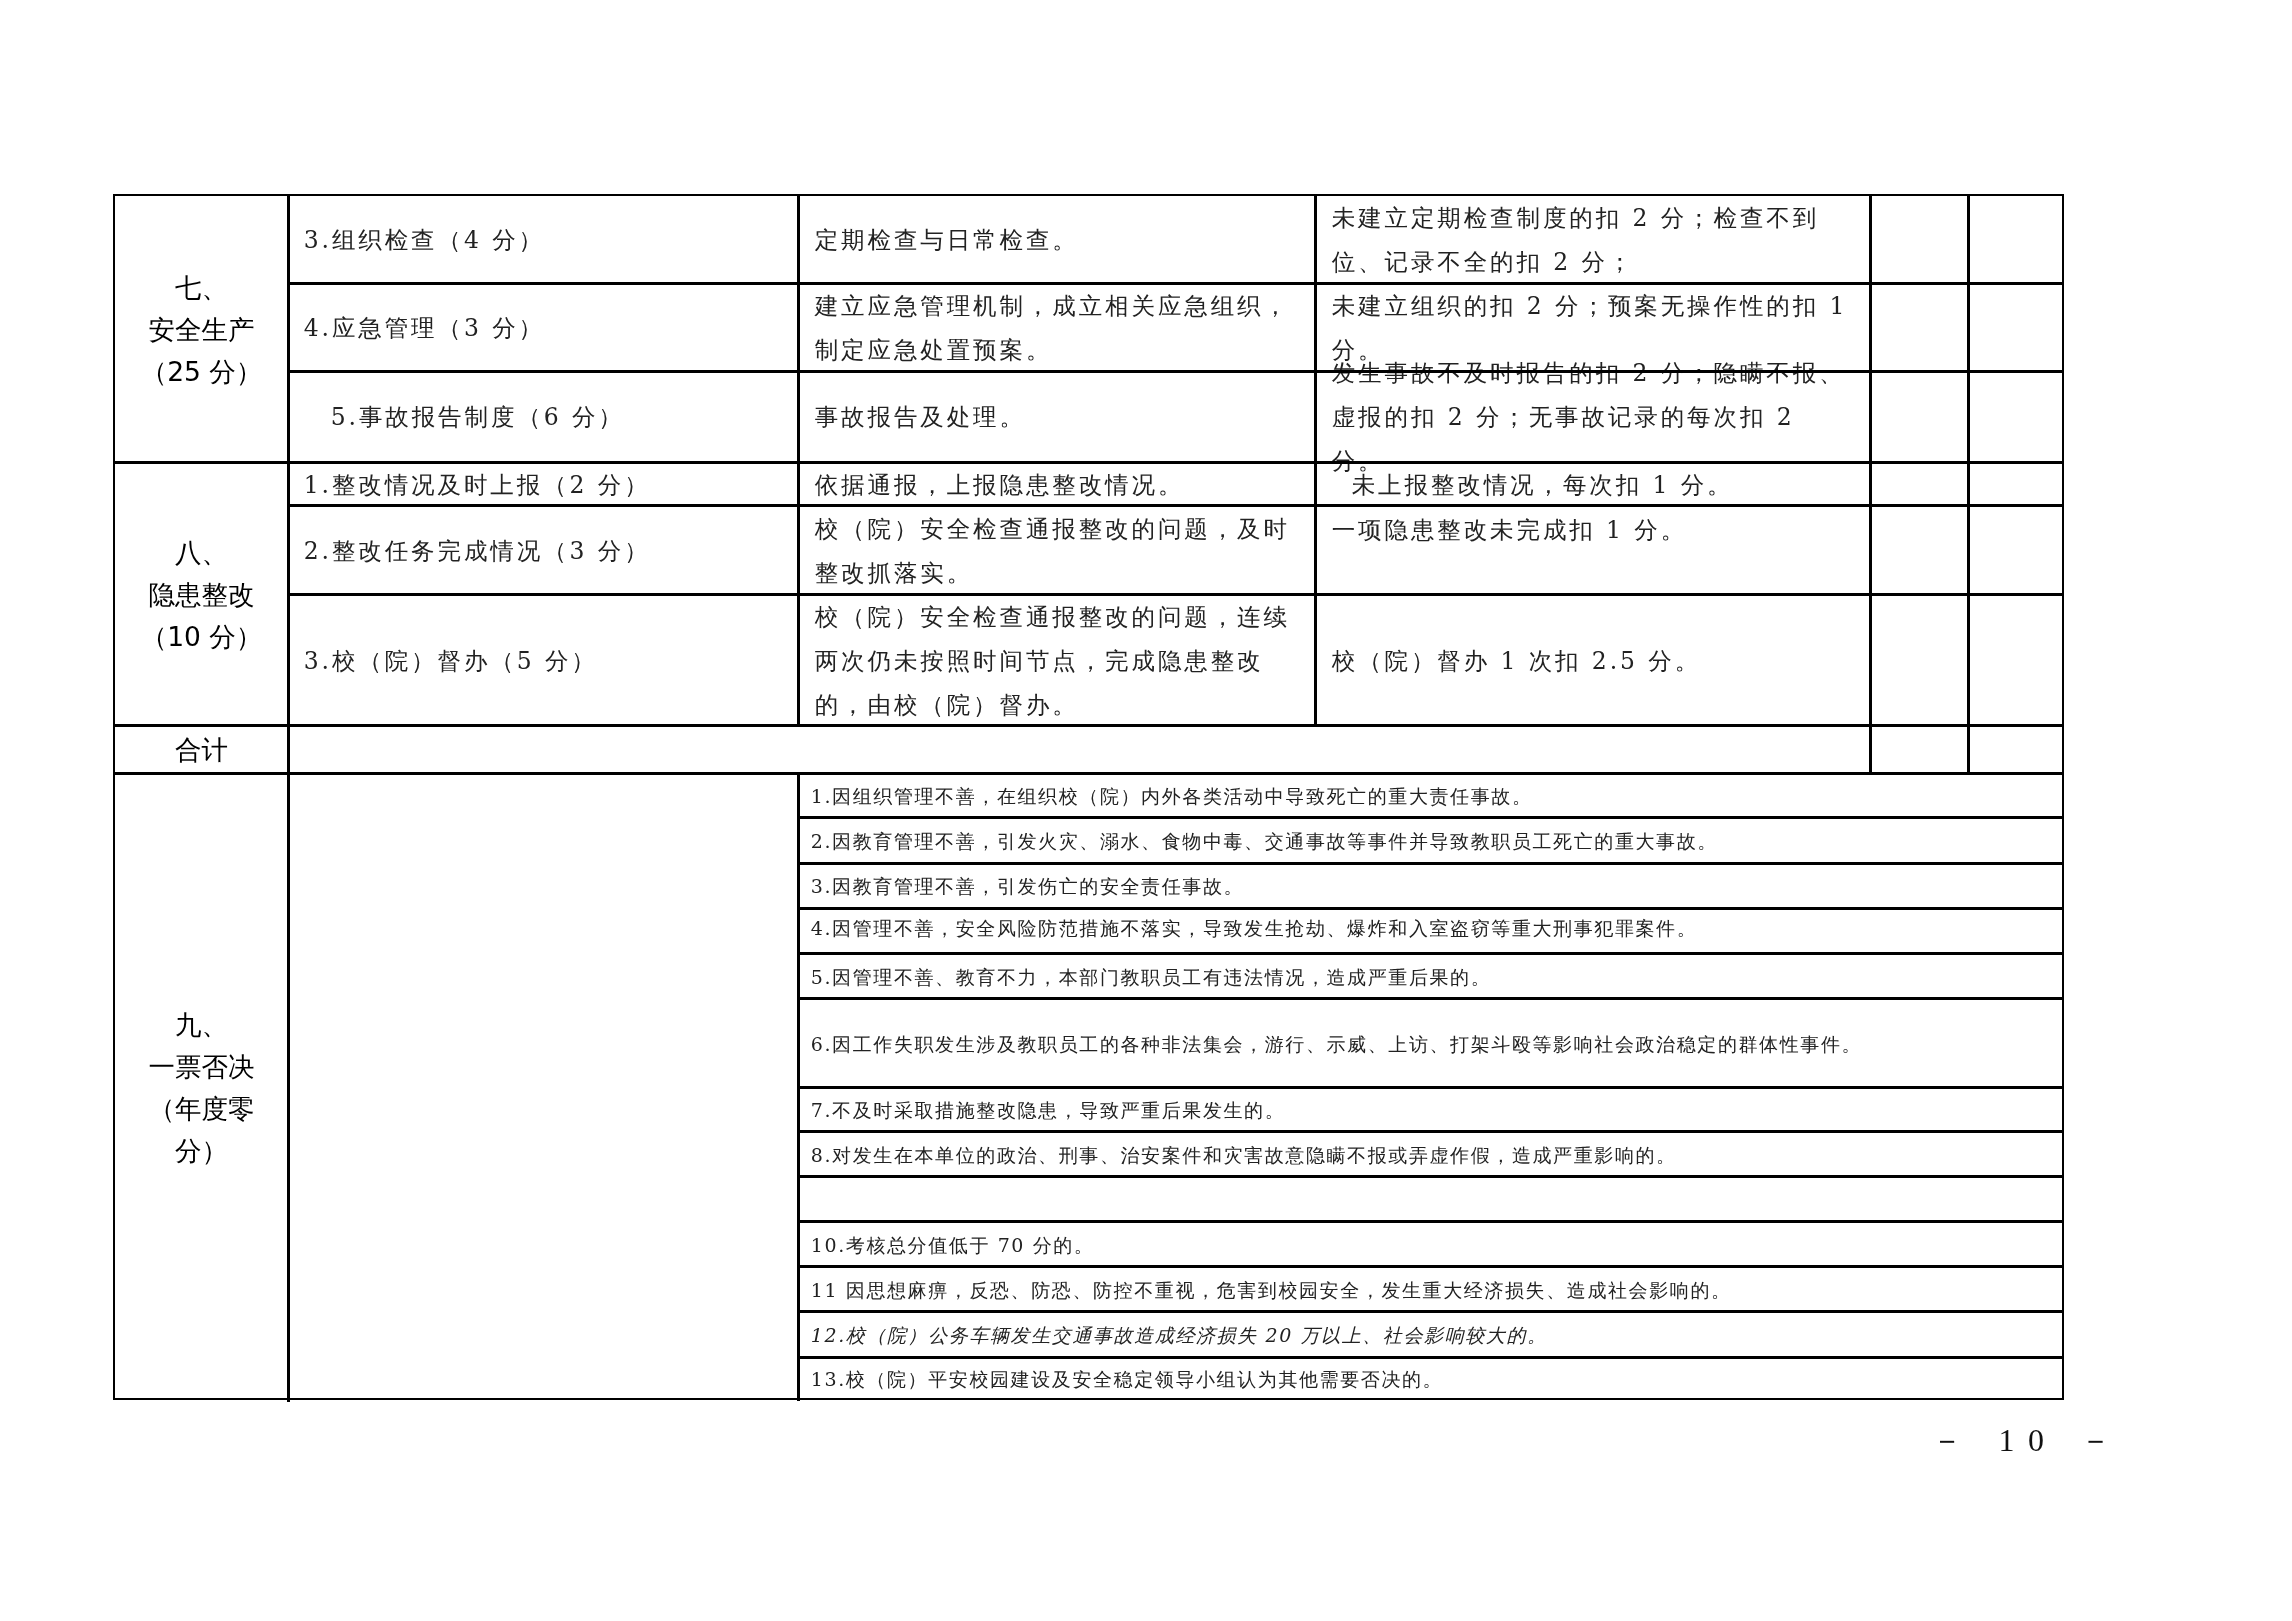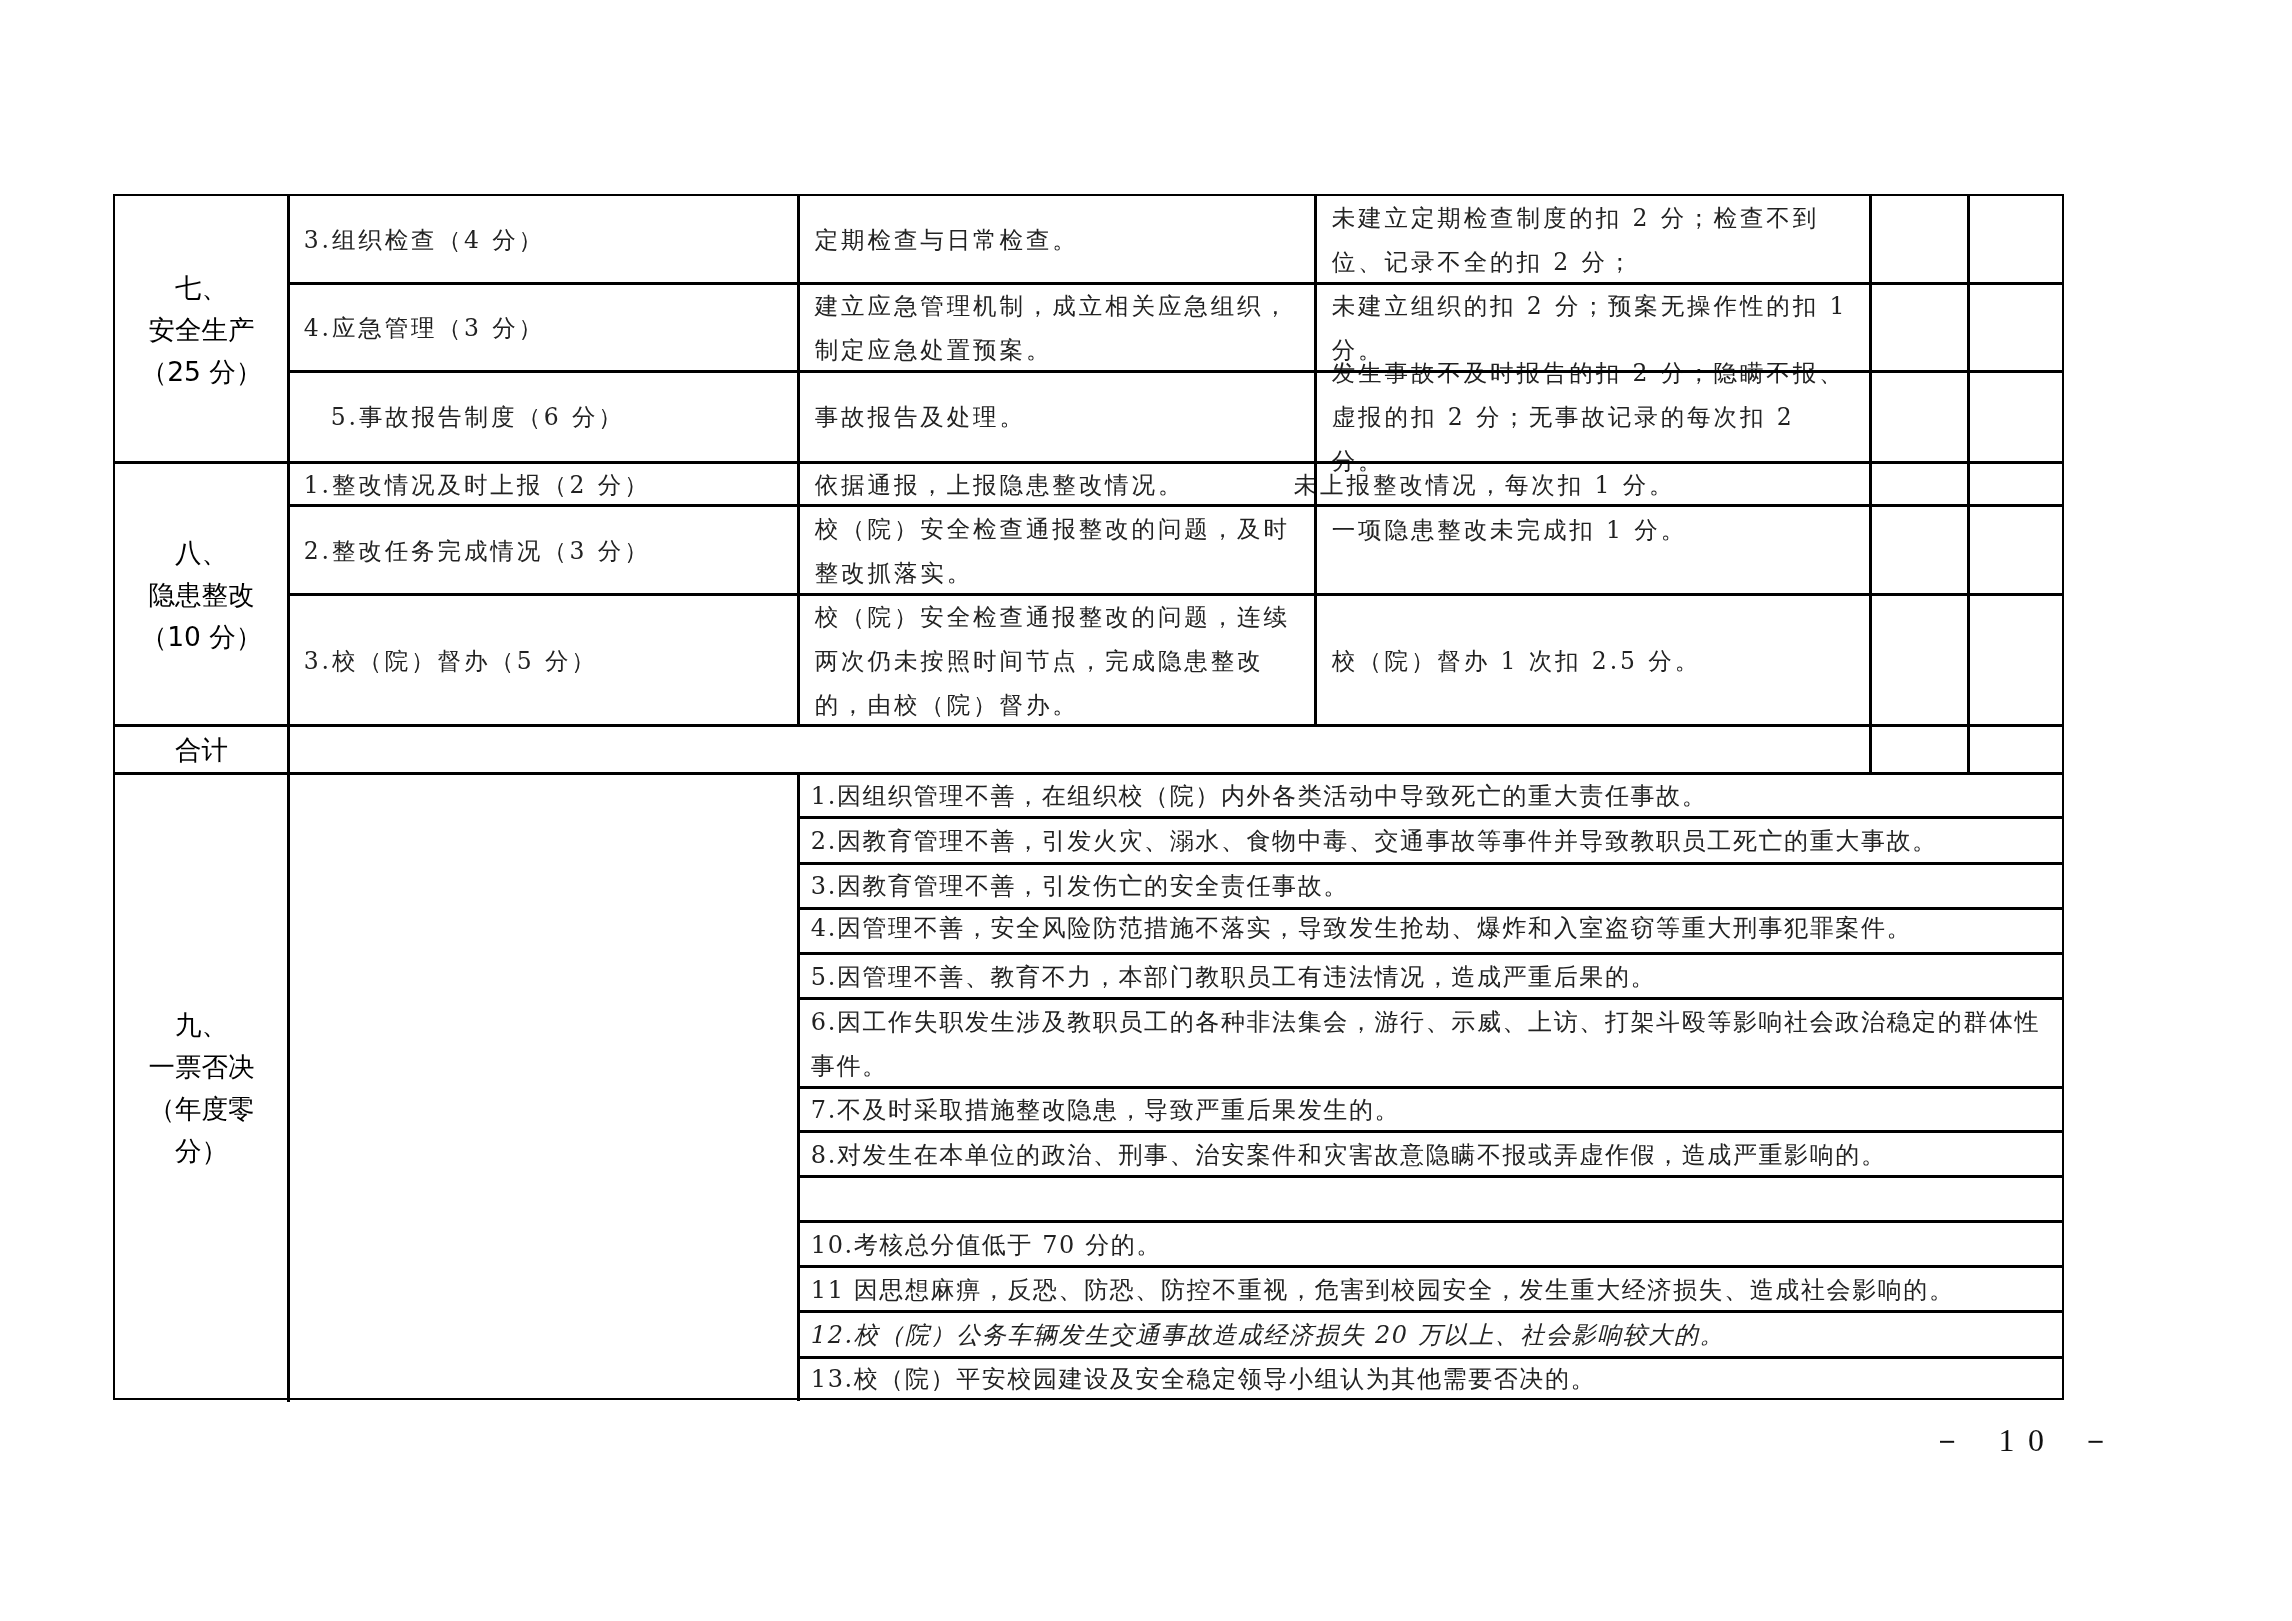--- a/index.html
+++ b/index.html
@@ -10,21 +10,21 @@
          border:2.9px solid #000; box-sizing:border-box; }
   .cell { position:absolute; box-sizing:border-box; }
   .hl { position:absolute; background:#000; height:2.9px; }
   .vl { position:absolute; background:#000; width:2.9px; }
   .cat { display:flex; flex-direction:column; align-items:center; justify-content:center;
          font-family:"DejaVu Sans","Liberation Sans",sans-serif; font-size:26.5px;
          line-height:42px; text-align:center; color:#000; }
   .txt { font-size:23.5px; line-height:44px; color:#222; padding:0 15.7px;
          display:flex; align-items:center; letter-spacing:2.9px; }
   .txt.top { align-items:flex-start; padding-top:2px; }
-  .veto { font-size:24px; line-height:44px; color:#222; padding:0 11.8px;
+  .veto { font-size:19px; line-height:44px; color:#222; padding:0 11.8px;
           display:flex; align-items:center; letter-spacing:1.6px; }
   .intro { font-size:23.5px; line-height:45px; color:#222; letter-spacing:3.9px;
            padding:0 13.7px 0 15.7px; text-indent:55px; text-align:justify; }
   .pageno { position:absolute; left:1931px; top:1419px; font-size:32px;
             font-family:"Liberation Serif","DejaVu Serif",serif; letter-spacing:13.7px; }
 </style>
 </head>
 <body>
 
 <div class="page">
@@ -47,21 +47,21 @@
     <div class="cell txt" style="left:684px;top:176px;width:517px;height:90px;">事故报告及处理。</div>
     <div class="cell txt" style="left:1201px;top:176px;width:556px;height:90px;">发生事故不及时报告的扣 2 分；隐瞒不报、虚报的扣 2 分；无事故记录的每次扣 2 分。</div>
 
     <div class="cell cat" style="left:0;top:267px;width:173px;height:264px;">
       <div>八、</div>
       <div>隐患整改</div>
       <div>（10 分）</div>
     </div>
     <div class="cell txt" style="left:173px;top:267px;width:511px;height:43px;">1.整改情况及时上报（2 分）</div>
     <div class="cell txt" style="left:684px;top:267px;width:517px;height:43px;">依据通报，上报隐患整改情况。</div>
-    <div class="cell txt" style="left:1163px;top:267px;width:556px;height:43px;">未上报整改情况，每次扣 1 分。</div>
+    <div class="cell txt" style="left:1221px;top:267px;width:556px;height:43px;">未上报整改情况，每次扣 1 分。</div>
 
     <div class="cell txt" style="left:173px;top:310px;width:511px;height:89px;">2.整改任务完成情况（3 分）</div>
     <div class="cell txt" style="left:684px;top:310px;width:517px;height:89px;">校（院）安全检查通报整改的问题，及时整改抓落实。</div>
     <div class="cell txt top" style="left:1201px;top:310px;width:556px;height:89px;">一项隐患整改未完成扣 1 分。</div>
 
     <div class="cell txt" style="left:173px;top:399px;width:511px;height:131px;">3.校（院）督办（5 分）</div>
     <div class="cell txt" style="left:684px;top:399px;width:517px;height:131px;">校（院）安全检查通报整改的问题，连续两次仍未按照时间节点，完成隐患整改的，由校（院）督办。</div>
     <div class="cell txt" style="left:1201px;top:399px;width:556px;height:131px;">校（院）督办 1 次扣 2.5 分。</div>
 
     <div class="cell cat" style="left:0;top:530px;width:173px;height:48px;">

